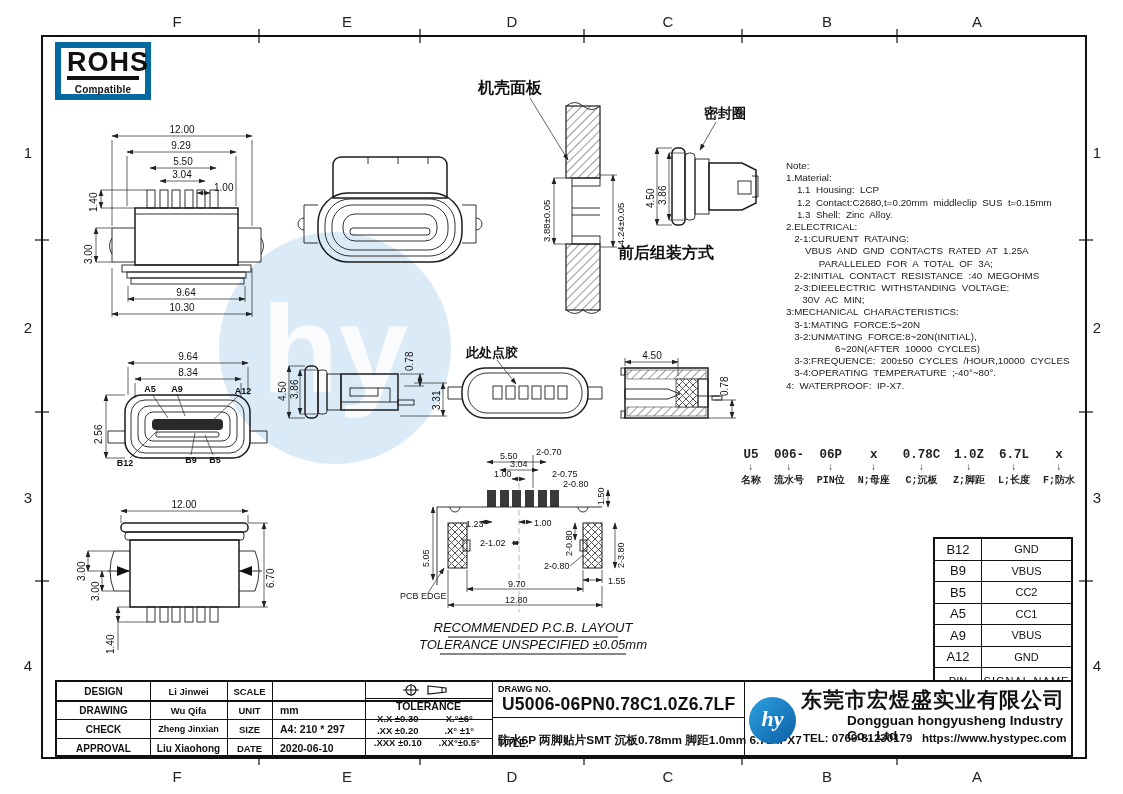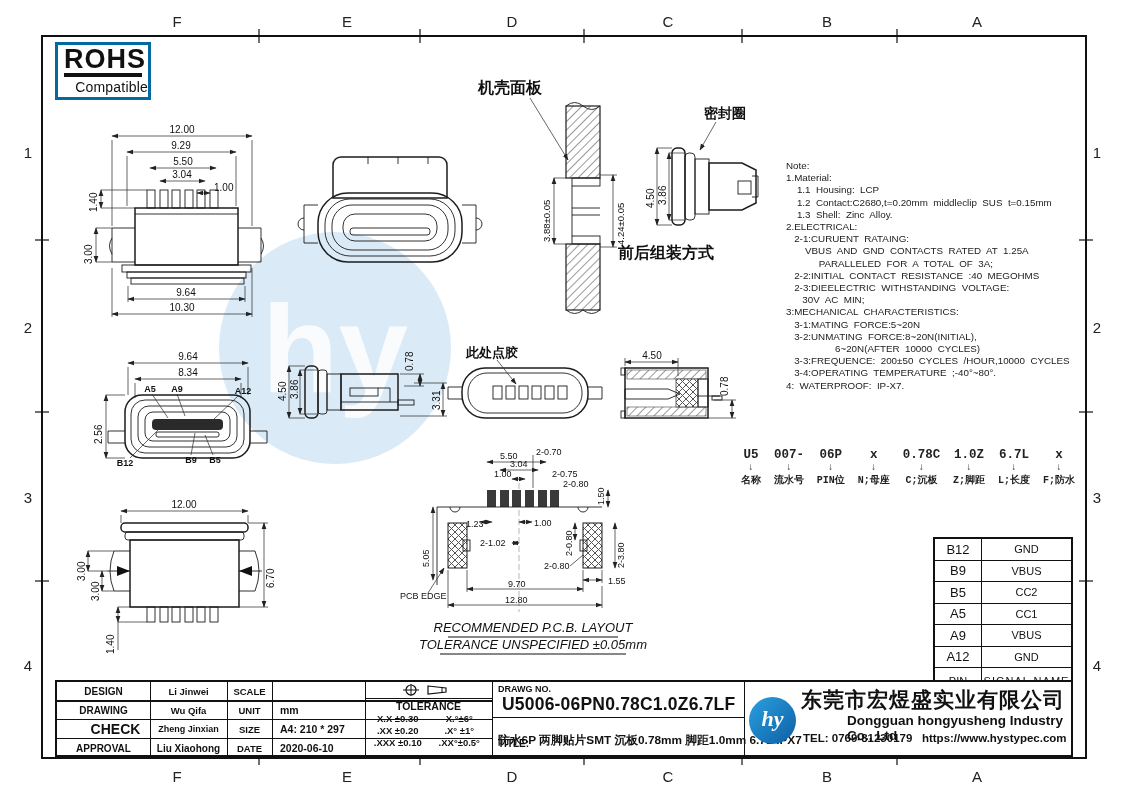--- a/index.html
+++ b/index.html
@@ -8,25 +8,25 @@
   .abs{position:absolute;}
   
   .zone{position:absolute;font-size:15px;color:#222;transform:translate(-50%,-50%);}
   
   .wm{pointer-events:none;}
   .wm-cn{position:absolute;left:408px;top:238px;font-size:112px;font-weight:bold;
          letter-spacing:58px;color:rgba(142,190,226,0.42);white-space:nowrap;}
   .wm-en{position:absolute;left:436px;top:396px;font-size:58px;font-weight:bold;
          letter-spacing:9px;color:rgba(158,158,158,0.40);white-space:nowrap;}
   
-  .rohs{position:absolute;left:55px;top:42px;width:96px;height:58px;border:3px solid #0369a1;
+  .rohs{position:absolute;left:55px;top:42px;width:96px;height:58px;border:6px solid #0369a1;
         background:#fff;text-align:center;box-sizing:border-box;}
   .rohs .t1{font-size:27px;font-weight:bold;line-height:28px;border-bottom:4px solid #111;
             margin:0 6px;letter-spacing:1px;}
-  .rohs .t2{font-size:14px;font-weight:normal;line-height:20px;letter-spacing:0.2px;text-align:right;}
+  .rohs .t2{font-size:10px;font-weight:bold;line-height:20px;letter-spacing:0.2px;}
   
   .notes{position:absolute;left:786px;top:160px;width:296px;font-size:9.8px;line-height:12.2px;
          white-space:pre;color:#1b1b1b;}
   
   .pn{position:absolute;left:741px;top:449px;width:334px;display:flex;justify-content:space-between;}
   .pn .col{display:flex;flex-direction:column;align-items:center;line-height:12px;font-family:Liberation Mono, monospace;}
   .pn .seg{font-size:12.5px;font-weight:600;color:#222;}
   .pn .ar{font-size:10px;color:#333;margin:1px 0;}
   .pn .desc{font-size:10px;font-weight:bold;color:#222;white-space:nowrap;}
   
@@ -479,21 +479,21 @@
    3-4:OPERATING  TEMPERATURE  ;-40°~80°.
 4:  WATERPROOF:  IP-X7.</div>
 
   <div class="pn">
     <div class="col">
       <div class="seg">U5</div>
       <div class="ar">↓</div>
       <div class="desc">名称</div>
     </div>
     <div class="col">
-      <div class="seg">007-</div>
+      <div class="seg">006-</div>
       <div class="ar">↓</div>
       <div class="desc">流水号</div>
     </div>
     <div class="col">
       <div class="seg">06P</div>
       <div class="ar">↓</div>
       <div class="desc">PIN位</div>
     </div>
     <div class="col">
       <div class="seg">x</div>
@@ -561,21 +561,21 @@
     <div class="vline" style="left:435px"></div>
     <div class="vline" style="left:687px"></div>
     <div class="hline" style="left:0;width:435px;top:18.2px"></div>
     <div class="hline" style="left:0;width:435px;top:36.9px"></div>
     <div class="hline" style="left:0;width:435px;top:55.6px"></div>
     <div class="hline" style="left:308px;width:127px;top:16px"></div>
     <div class="hline" style="left:435px;width:252px;top:35px"></div>
 
     <div class="cell" style="left:0;top:0;width:93px;height:18px;font-size:10px">DESIGN</div>
     <div class="cell" style="left:0;top:19px;width:93px;height:18px;font-size:10px">DRAWING</div>
-    <div class="cell" style="left:12px;top:38px;width:93px;height:18px;font-size:14px">CHECK</div>
+    <div class="cell" style="left:0;top:38px;width:93px;height:18px;font-size:10px">CHECK</div>
     <div class="cell" style="left:0;top:57px;width:93px;height:18px;font-size:10px">APPROVAL</div>
     <div class="cell" style="left:93px;top:0;width:77px;height:18px;font-size:9.5px">Li Jinwei</div>
     <div class="cell" style="left:93px;top:19px;width:77px;height:18px;font-size:9.5px">Wu Qifa</div>
     <div class="cell" style="left:93px;top:38px;width:77px;height:18px;font-size:9px">Zheng Jinxian</div>
     <div class="cell" style="left:93px;top:57px;width:77px;height:18px;font-size:10px">Liu Xiaohong</div>
     <div class="cell" style="left:170px;top:0;width:45px;height:18px;font-size:9.5px">SCALE</div>
     <div class="cell" style="left:170px;top:19px;width:45px;height:18px;font-size:9.5px">UNIT</div>
     <div class="cell" style="left:170px;top:38px;width:45px;height:18px;font-size:9.5px">SIZE</div>
     <div class="cell" style="left:170px;top:57px;width:45px;height:18px;font-size:9.5px">DATE</div>
     <div class="cell" style="left:215px;top:0;width:93px;height:18px;font-size:10.5px;justify-content:flex-start;padding-left:8px"></div>

